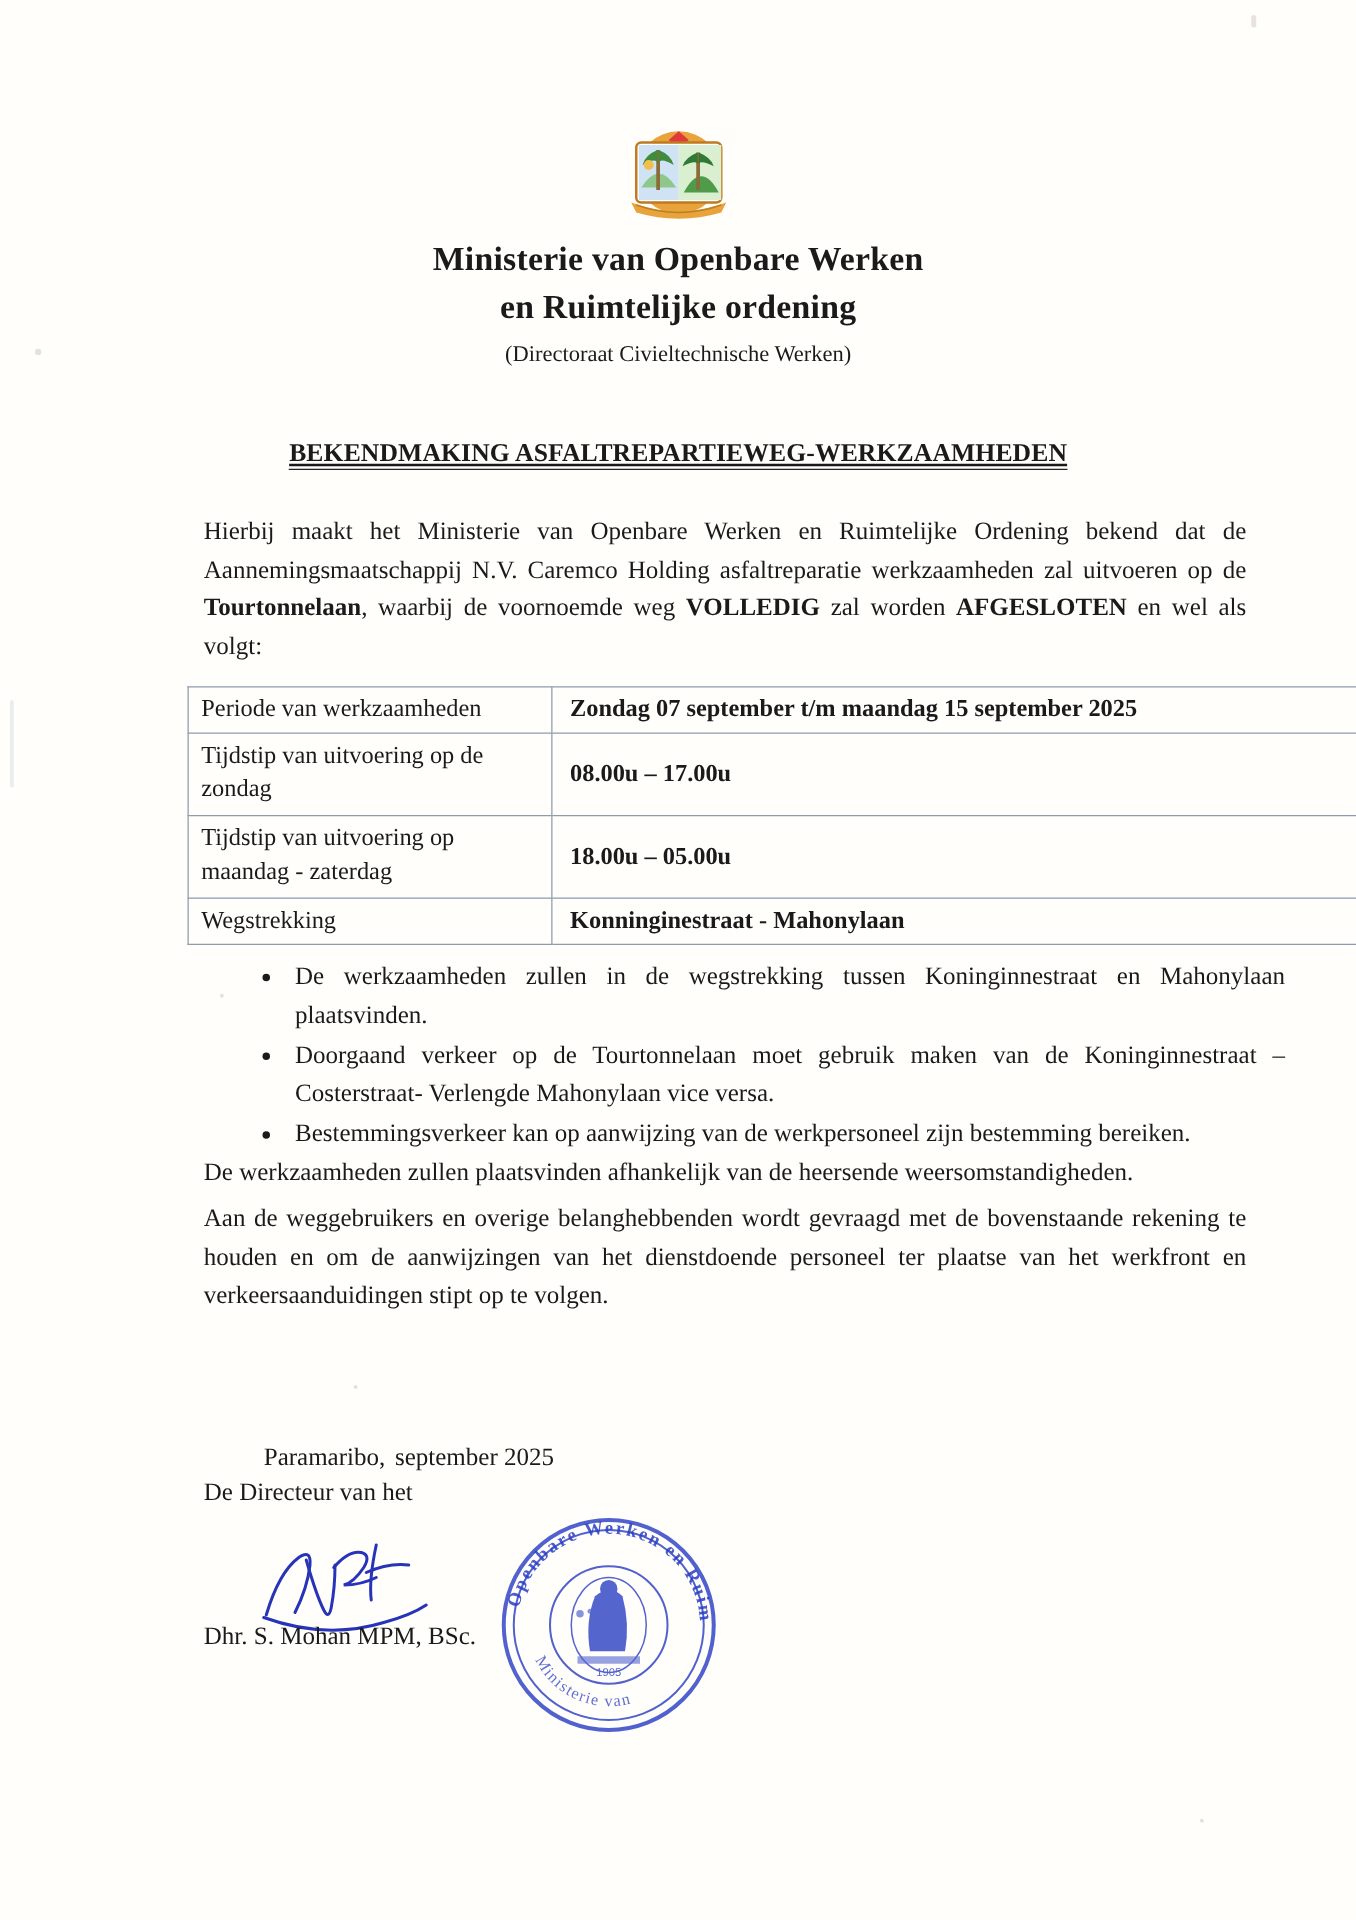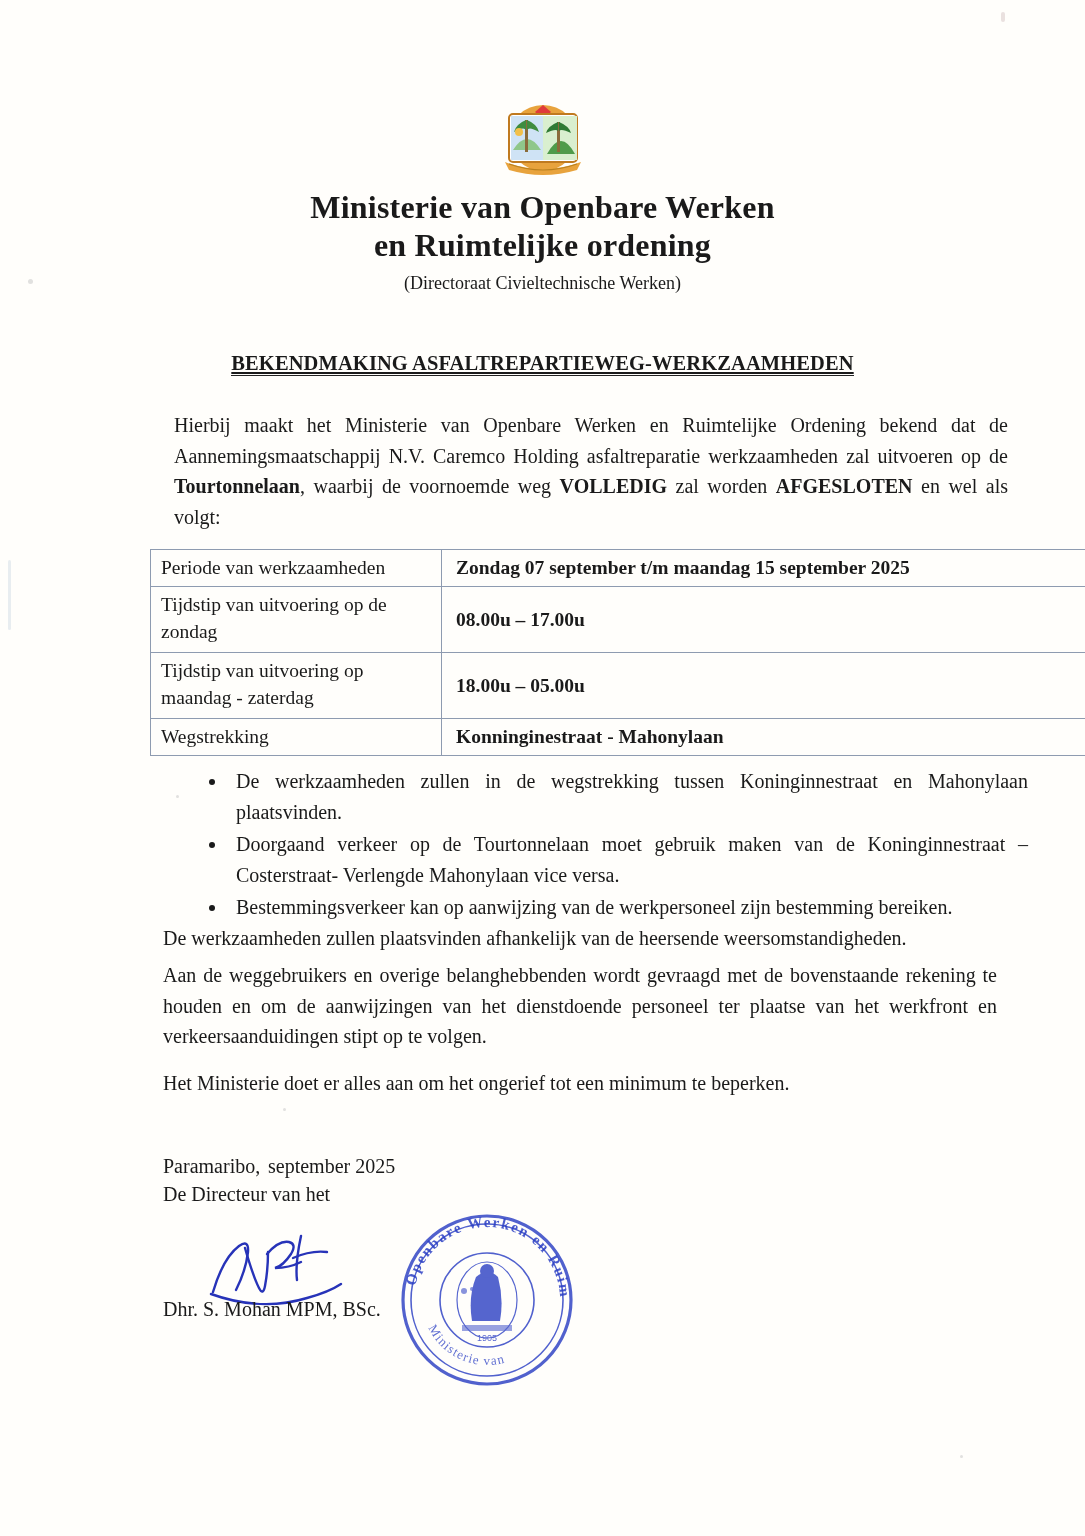--- a/index.html
+++ b/index.html
@@ -44,21 +44,21 @@
   }
   .head-wrap {
     position: absolute;
     top: 188px;
     left: 0;
     right: 0;
     text-align: center;
   }
   .head-line1, .head-line2 {
     font-weight: bold;
-    font-size: 32px;
+    font-size: 27px;
     letter-spacing: .2px;
     line-height: 38px;
   }
   .head-sub {
     font-size: 18px;
     line-height: 34px;
     margin-top: 2px;
   }
   .notice-title {
     position: absolute;
@@ -77,21 +77,21 @@
   }
 
   .body-text {
     position: absolute;
     left: 163px;
     width: 834px;
     font-size: 20px;
     line-height: 30.5px;
     text-align: justify;
   }
-  .intro { top: 410px; margin-left: 11px; }
+  .intro { top: 410px; }
   .intro b { font-weight: bold; }
 
   
   .tbl {
     position: absolute;
     left: 150px;
     top: 549px;
     width: 1080px;
     border-collapse: collapse;
     font-size: 19.5px;
@@ -137,21 +137,21 @@
   .p3 { top: 1068px; }
 
   
   .sign-block {
     position: absolute;
     left: 163px;
     top: 1152px;
     font-size: 20px;
     line-height: 28px;
   }
-  .sign-line1 .loc { display: inline-block; width: 105px; }
+  .sign-line1 .loc { display: inline-block; width: 105px; margin-left: 48px; }
   .sign-name {
     position: absolute;
     left: 163px;
     top: 1298px;
     font-size: 20px;
   }
   .pen {
     position: absolute;
     left: 205px;
     top: 1228px;
@@ -235,21 +235,20 @@
     </table>
 
   <ul class="bullets">
     <li>De werkzaamheden zullen in de wegstrekking tussen Koninginnestraat en Mahonylaan plaatsvinden.</li>
     <li>Doorgaand verkeer op de Tourtonnelaan moet gebruik maken van de Koninginnestraat – Costerstraat- Verlengde Mahonylaan vice versa.</li>
     <li>Bestemmingsverkeer  kan op aanwijzing van de werkpersoneel zijn bestemming bereiken.</li>
   </ul>
 
   <div class="body-text p1">De werkzaamheden zullen plaatsvinden afhankelijk van de heersende weersomstandigheden.</div>
   <div class="body-text p2">Aan de weggebruikers en overige belanghebbenden wordt gevraagd met de bovenstaande rekening te houden en om de aanwijzingen van het dienstdoende personeel ter plaatse van het werkfront en verkeersaanduidingen stipt op te volgen.</div>
-  <div class="body-text p3">Het Ministerie doet er alles aan om het ongerief tot een minimum te beperken.</div>
 
   <div class="sign-block">
     <div class="sign-line1">
       <span class="loc">Paramaribo,</span><span>september 2025</span>
     </div>
     <div>De Directeur van het</div>
   </div>
 
   <svg class="pen" viewBox="0 0 170 80">
     <g fill="none" stroke="#2733b8" stroke-width="2.4" stroke-linecap="round">

